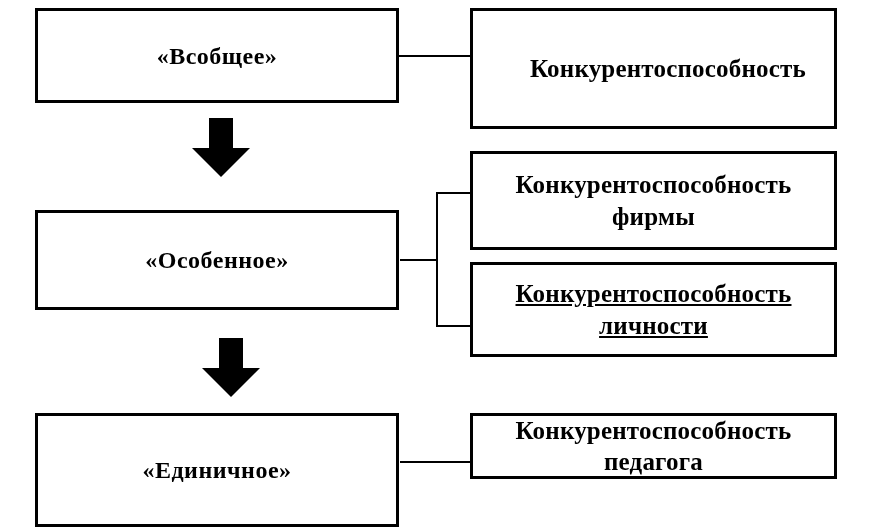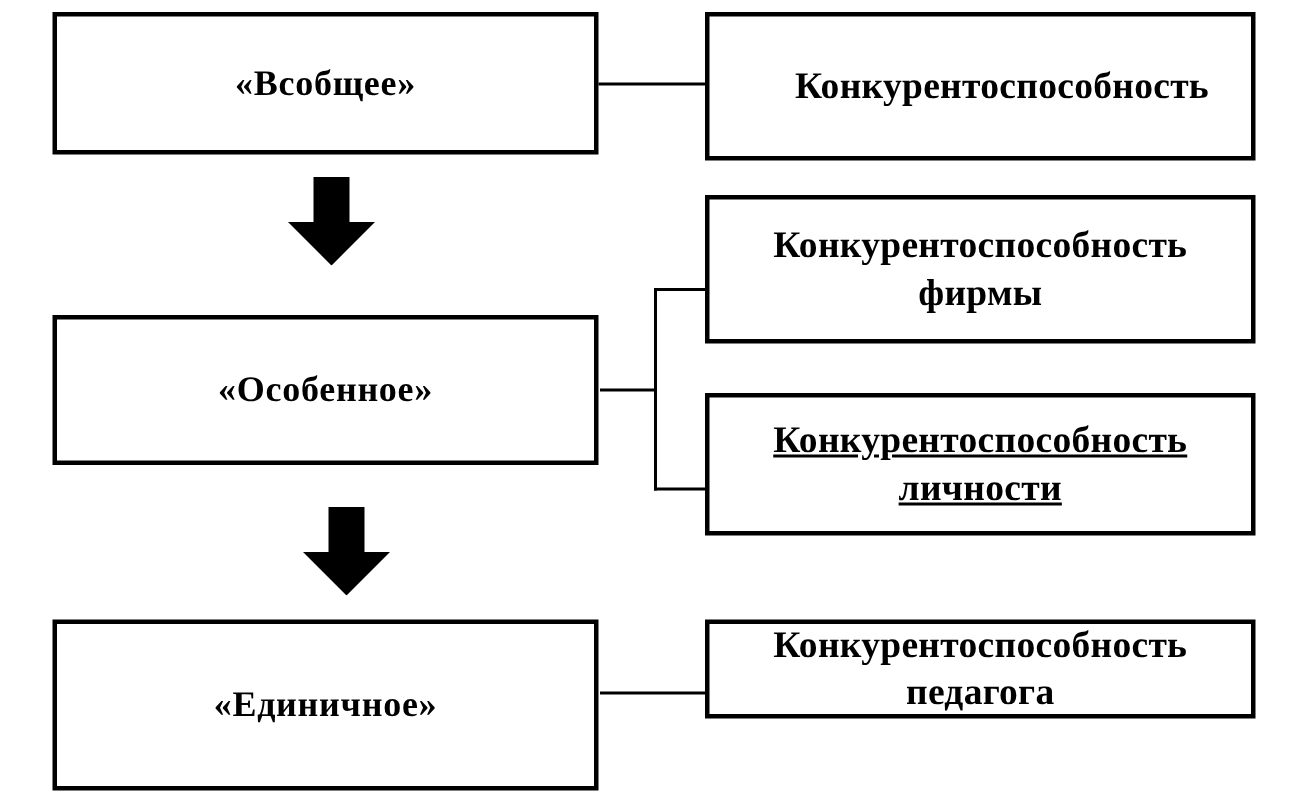--- a/index.html
+++ b/index.html
@@ -29,22 +29,22 @@
     line-height: 1.25;
     padding: 2px 6px;
   }
   .left-box  { left: 35px;  width: 364px; font-size: 24px; letter-spacing: 0.5px; }
   .right-box { left: 470px; width: 367px; font-size: 25px; letter-spacing: 0.2px; }
 
   .b1 { top: 8px;   height: 95px;  }
   .b2 { top: 210px; height: 100px; }
   .b3 { top: 413px; height: 114px;  }
 
-  .r1 { top: 8px;   height: 99px; padding-left: 35px; }
-  .r2 { top: 130px; height: 99px; }
+  .r1 { top: 8px;   height: 121px; padding-left: 35px; }
+  .r2 { top: 151px; height: 99px; }
   .r3 { top: 262px; height: 95px; text-decoration: underline; }
   .r4 { top: 413px; height: 66px; }
 
   .line {
     position: absolute;
     background: #000000;
   }
   .line-top        { left: 399px; top: 55px;  width: 71px;  height: 2px; }
   .line-mid-stub   { left: 400px; top: 259px; width: 38px;  height: 2px; }
   .line-vertical   { left: 436px; top: 192px; width: 2px;   height: 135px; }

